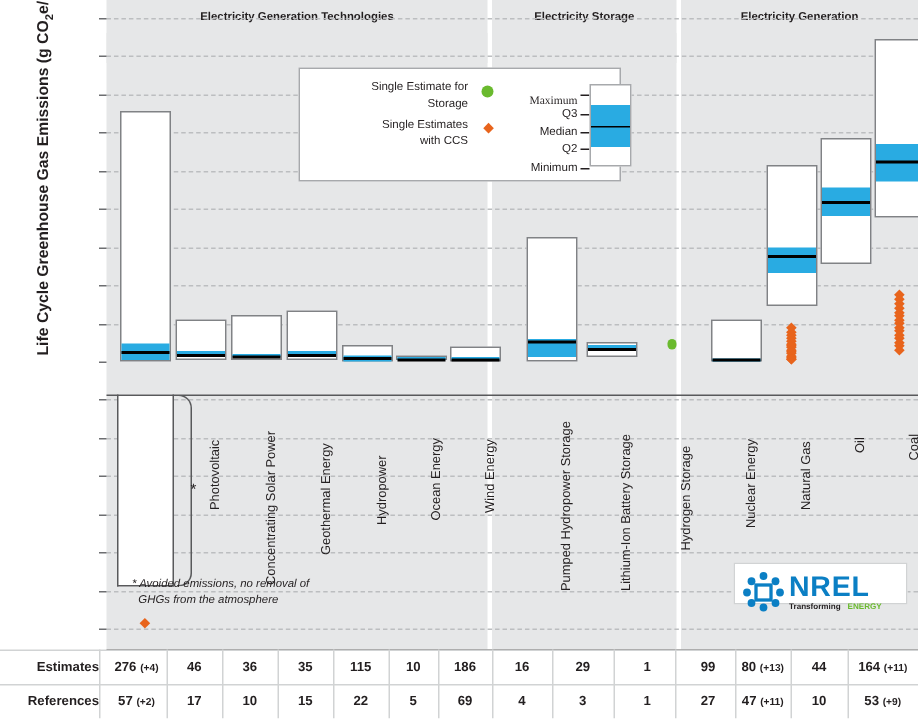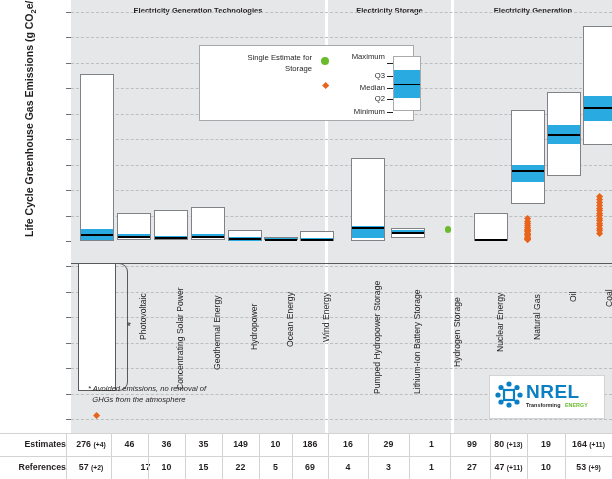--- a/index.html
+++ b/index.html
@@ -80,21 +80,21 @@
   .leg-iqr{position:absolute;left:0;right:0;top:13px;height:28px;background:#29abe2;}
   .leg-med{position:absolute;left:0;right:0;top:27px;height:0;border-top:1.8px solid #000;}
 
   
   .footnote{
     position:absolute;left:88px;top:383px;width:200px;
     font-style:italic;font-size:7.6px;line-height:11px;color:#231f20;
   }
 
   
-  .logo{position:absolute;left:489px;top:375px;width:116px;height:44px;
+  .logo{position:absolute;left:489px;top:375px;width:116px;height:28px;
         background:#ffffff;border:1px solid #d1d3d4;box-sizing:border-box;}
   .logo-wordmark{position:absolute;left:36px;top:5px;font-weight:bold;font-size:19px;
         letter-spacing:0.5px;color:#0b7fc4;font-family:"Liberation Sans",sans-serif;}
   .logo-tag1{position:absolute;left:36px;top:26px;font-size:5.4px;font-weight:bold;color:#231f20;}
   .logo-tag2{position:absolute;left:75px;top:26px;font-size:5.4px;font-weight:bold;color:#6aba2e;}
 
   
   .tbl{position:absolute;left:0;top:433px;width:612px;height:46px;}
   .trow{position:absolute;left:0;width:612px;height:23px;
         border-top:1px solid #d1d3d4;box-sizing:border-box;}
@@ -295,25 +295,29 @@
     <div class="zeroline" style="top:241px;"></div>
     <div class="baseline-bottom" style="top:411px;"></div>
   </div>
 
   <div class="legend">
     <div class="leg-l">
       <div>
         <span>Single Estimate for</span><br>
         <span>Storage</span>
       </div>
+      <div>
+        <span>Single Estimates</span><br>
+        <span>with CCS</span>
+      </div>
     </div>
     <div class="leg-mark-dot"></div>
     <div class="leg-mark-dia"></div>
     <div class="leg-r" id="legright">
-        <div style="top: 0;">Maximum</div>
+        <div style="top: 10px; font-family: Liberation Serif, serif;">Maximum</div>
         <div class="leg-dash" style="left: 54px; top: 11px;"></div>
         <div style="top: 19px; text-align: right;">Q3</div>
         <div class="leg-dash" style="left: 54px; top: 24px;"></div>
         <div style="top: 30.5px;">Median</div>
         <div class="leg-dash" style="left: 54px; top: 35.5px;"></div>
         <div style="top: 42px;">Q2</div>
         <div class="leg-dash" style="left: 54px; top: 47px;"></div>
         <div style="top: 55px;">Minimum</div>
         <div class="leg-dash" style="left: 54px; top: 60px;"></div>
       </div>
@@ -351,32 +355,32 @@
     <div class="trow r0"></div>
     <div class="trow r1"></div>
 
     <div class="rowlab" style="top:23px;">References</div>
     <div class="rowlab" style="top:0;">Estimates</div>
     <div id="tcells">
         <div class="cell" style="left: 71px; width: 40px; top: 0px;"><span>276 </span><span class="sup">(+4)</span></div>
         <div class="cell" style="left: 111px; width: 37px; top: 0px;">46</div>
         <div class="cell" style="left: 148px; width: 37px; top: 0px;">36</div>
         <div class="cell" style="left: 185px; width: 37px; top: 0px;">35</div>
-        <div class="cell" style="left: 222px; width: 37px; top: 0px;">149</div>
+        <div class="cell" style="left: 222px; width: 37px; top: 0px;">115</div>
         <div class="cell" style="left: 259px; width: 33px; top: 0px;">10</div>
         <div class="cell" style="left: 292px; width: 36px; top: 0px;">186</div>
         <div class="cell" style="left: 328px; width: 40px; top: 0px;">16</div>
         <div class="cell" style="left: 368px; width: 41px; top: 0px;">29</div>
         <div class="cell" style="left: 409px; width: 45px; top: 0px;">1</div>
         <div class="cell" style="left: 454px; width: 36px; top: 0px;">99</div>
         <div class="cell" style="left: 490px; width: 37px; top: 0px;"><span>80 </span><span class="sup">(+13)</span></div>
-        <div class="cell" style="left: 527px; width: 38px; top: 0px;">19</div>
+        <div class="cell" style="left: 527px; width: 38px; top: 0px;">44</div>
         <div class="cell" style="left: 565px; width: 47px; top: 0px;"><span>164 </span><span class="sup">(+11)</span></div>
         <div class="cell" style="left: 71px; width: 40px; top: 23px;"><span>57 </span><span class="sup">(+2)</span></div>
-        <div class="cell" style="left: 111px; width: 37px; top: 23px; margin-left: 16px;">17</div>
+        <div class="cell" style="left: 111px; width: 37px; top: 23px;">17</div>
         <div class="cell" style="left: 148px; width: 37px; top: 23px;">10</div>
         <div class="cell" style="left: 185px; width: 37px; top: 23px;">15</div>
         <div class="cell" style="left: 222px; width: 37px; top: 23px;">22</div>
         <div class="cell" style="left: 259px; width: 33px; top: 23px;">5</div>
         <div class="cell" style="left: 292px; width: 36px; top: 23px;">69</div>
         <div class="cell" style="left: 328px; width: 40px; top: 23px;">4</div>
         <div class="cell" style="left: 368px; width: 41px; top: 23px;">3</div>
         <div class="cell" style="left: 409px; width: 45px; top: 23px;">1</div>
         <div class="cell" style="left: 454px; width: 36px; top: 23px;">27</div>
         <div class="cell" style="left: 490px; width: 37px; top: 23px;"><span>47 </span><span class="sup">(+11)</span></div>

